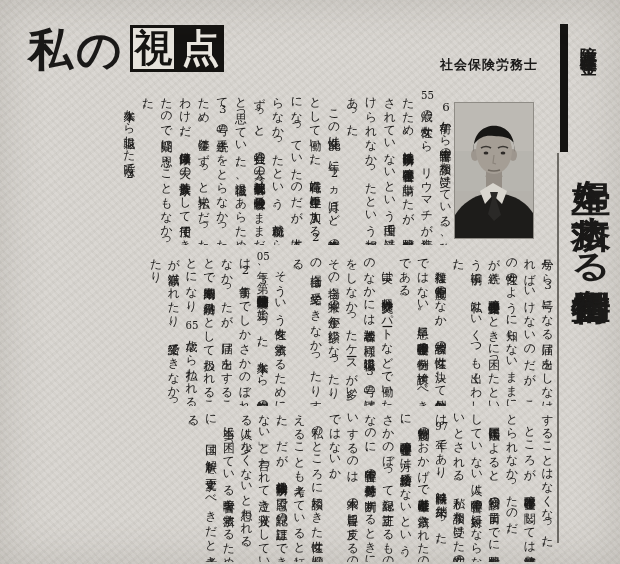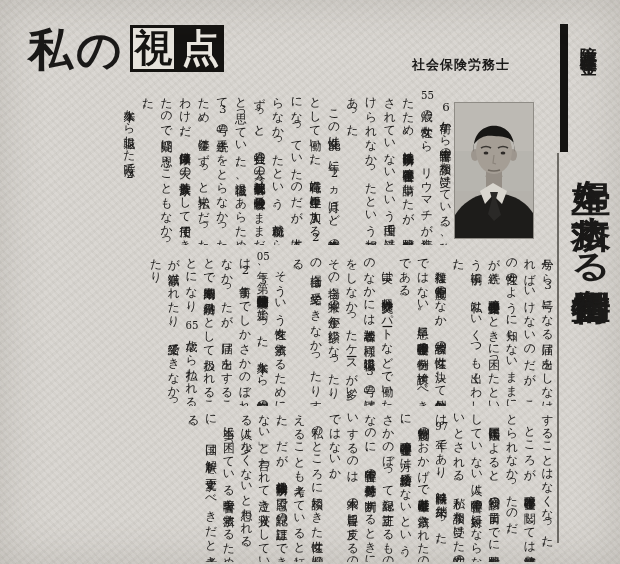--- a/index.html
+++ b/index.html
@@ -25,21 +25,21 @@
   .mh-box { width:47px; height:47px; display:flex; align-items:center; justify-content:center;
     font-size:38px; font-weight:700; line-height:1; box-sizing:border-box; }
   .mh-outline { border:3px solid #141311; background:#e6e3dc; color:#141311; margin-left:5px; }
   .mh-inverse { background:#141311; color:#e9e6df; }
 
   
   .author { position:absolute; left:247px; top:14px; font-weight:700; white-space:nowrap; }
   .author ruby { font-size:20px; ruby-align:center; }
   .author ruby.surname { margin-right:17px; }
   .author rt { font-size:9px; font-weight:400; letter-spacing:2px; color:#2b2a28; }
-  .occupation { position:absolute; left:412px; top:56px; font-size:13px; font-weight:700;
+  .occupation { position:absolute; left:440px; top:56px; font-size:13px; font-weight:700;
     letter-spacing:1px; }
 
   
   .photo { position:absolute; left:455px; top:103px; width:78px; height:135px;
     outline:1px solid #8f8c86; background:#b7b4ae; }
   .photo svg { display:block; }
 
   
   .kicker-bar { position:absolute; left:560px; top:24px; width:8px; height:128px;
     background:#141311; }

